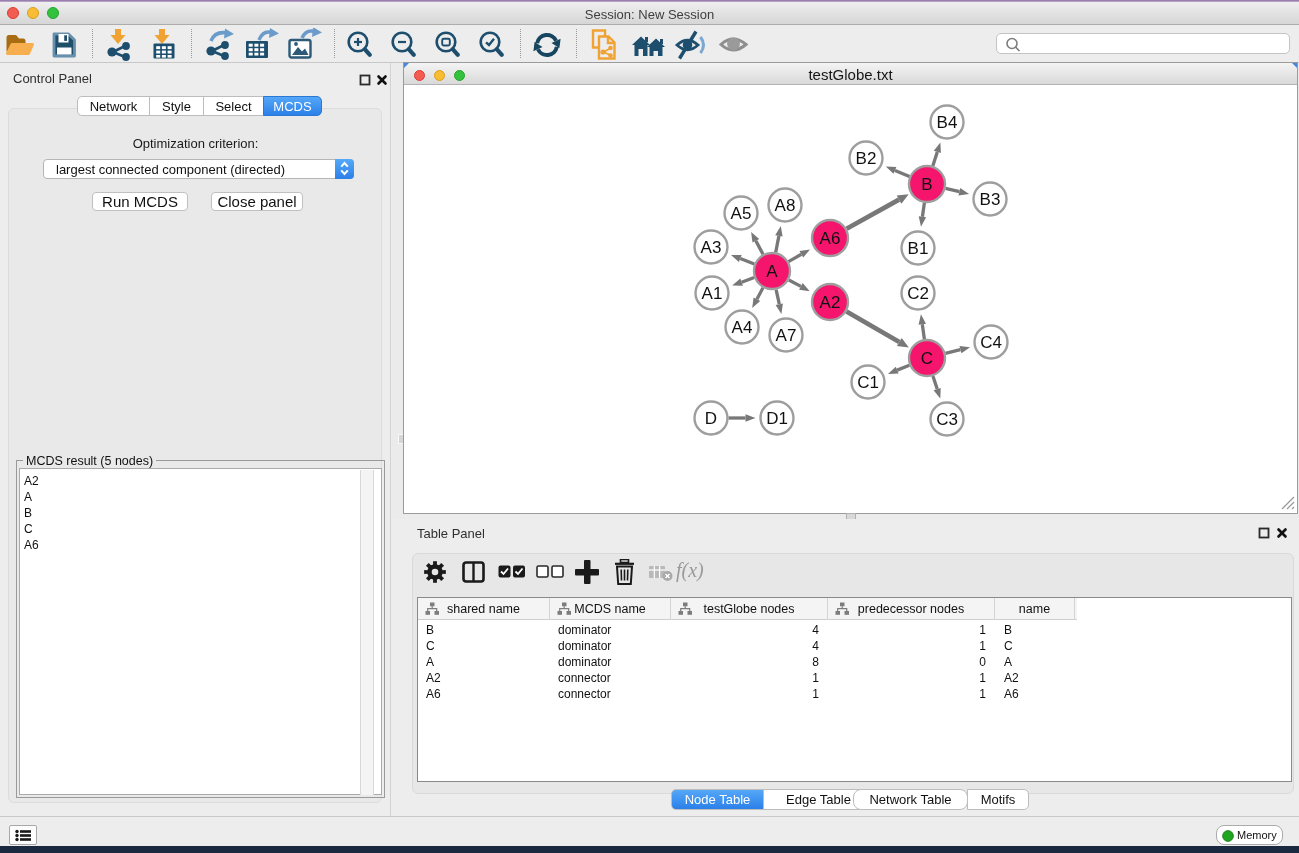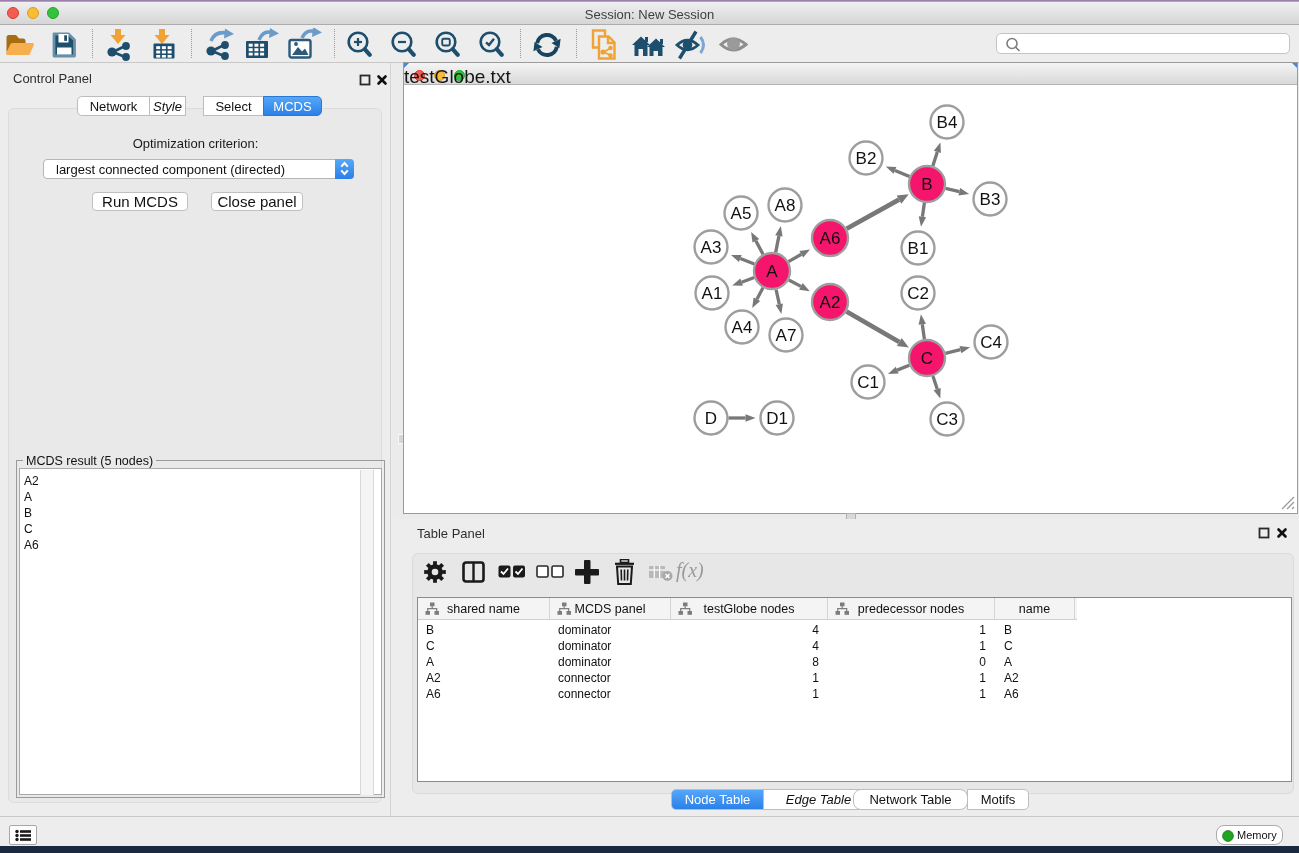--- a/index.html
+++ b/index.html
@@ -30,21 +30,21 @@
 .grplabel { left:6px; top:-7px; background:#e9e9e9; padding:0 3px; font-size:12.5px; color:#111; }
 .listbox { left:2px; top:7px; width:363px; height:327px; background:#fff; border:1px solid #aaa; font-size:12px; color:#111; }
 .listbox .item { padding-left:4px; height:16px; line-height:16px; }
 .listbox { padding-top:4px; }
 .sbtrack { right:7px; top:1px; width:14px; height:325px; background:#f4f4f4; border-left:1px solid #d8d8d8; border-right:1px solid #d8d8d8; }
 
 .desktop { left:392px; top:63px; width:907px; height:753px; background:#ebebeb; }
 .netframe { left:403px; top:62px; width:895px; height:452px; background:#fff; border:1px solid #9b9b9b; }
 .nettitle { left:0; top:0; width:893px; height:22px; background:linear-gradient(#f4f4f4,#d9d9d9); border-bottom:1px solid #b3b3b3; }
 .nettl { top:6.5px; width:11px; height:11px; border-radius:50%; }
-.netname { top:3px; width:893px; font-size:19px; color:#161616; }
+.netname { top:3px; width:893px; text-align:center; font-size:15px; color:#161616; }
 .netcanvas { left:0; top:23px; width:893px; height:427px; background:#fff; }
 
 .tablepanel { left:392px; top:519px; width:907px; height:297px; background:#EDEDED; }
 .tpinner { left:20px; top:34px; width:882px; height:241px; background:#e7e7e7; border:1px solid #dadada; border-radius:6px; }
 .tbl { left:25px; top:78px; width:875px; height:185px; background:#fff; border:1px solid #8a8a8a; }
 .thead { left:0; top:0; width:659px; height:22px; background:#f4f4f4; border-bottom:1px solid #cfcfcf; }
 .thcell { top:0; height:22px; border-right:1px solid #d4d4d4; font-size:12.5px; color:#111; text-align:center; line-height:22px; }
 .trow { height:16px; font-size:12px; color:#111; }
 .tabseg2 { top:270px; height:21px; background:#fff; border:1px solid #bdbdbd; font-size:13px; color:#111; text-align:center; line-height:20px; }
 .bluetab { background:linear-gradient(#55a7f8,#2b80e9) !important; color:#fff !important; }
@@ -211,21 +211,21 @@
       <rect x="1.5" y="1.5" width="9" height="9" fill="none" stroke="#2a2a2a" stroke-width="1.8"></rect>
     </svg>
   <svg class="abs" style="left:376px;top:11px" width="12" height="12">
       <g stroke="#111" stroke-width="2.6" stroke-linecap="round">
         <line x1="2.5" y1="2.5" x2="9.5" y2="9.5"></line>
         <line x1="9.5" y1="2.5" x2="2.5" y2="9.5"></line>
       </g>
     </svg>
   <div class="abs tabpane"></div>
   <div class="abs tabseg" style="left:77px;width:73px;border-radius:5px 0 0 5px;">Network</div>
-  <div class="abs tabseg" style="left:149px;width:37px;font-style:italic;">Style</div>
+  <div class="abs tabseg" style="left:149px;width:55px;">Style</div>
   <div class="abs tabseg" style="left:203px;width:61px;">Select</div>
   <div class="abs tabseg" style="left:263px;width:59px;border-radius:0 5px 5px 0;background:linear-gradient(#55a7f8,#2b80e9);border-color:#2b77d4;color:#fff;">MCDS</div>
   <div class="abs combo">
     <div class="abs combotext">largest connected component (directed)</div>
     <div class="abs combobtn">
       <svg class="abs" style="left:3px;top:2px" width="13" height="15">
         <path d="M3.2 5.6 L6.5 2 L9.8 5.6" stroke="#fff" stroke-width="2" fill="none"></path>
         <path d="M3.2 9.4 L6.5 13 L9.8 9.4" stroke="#fff" stroke-width="2" fill="none"></path>
       </svg>
     </div>
@@ -408,21 +408,21 @@
     <circle cx="19.5" cy="12" r="5" fill="#a9a9a9"></circle>
       <g stroke="#fff" stroke-width="1.5">
         <line x1="17.5" y1="10" x2="21.5" y2="14"></line>
         <line x1="21.5" y1="10" x2="17.5" y2="14"></line>
       </g>
   </svg>
   <div class="abs" style="left:284px;top:40px;font-family:'Liberation Serif',serif;font-style:italic;font-size:20px;color:#9a9a9a;">f(x)</div>
   <div class="abs tbl">
     <div class="abs thead">
       <div class="abs thcell" style="left:0;width:132px;">shared name</div>
-      <div class="abs thcell" style="left:132px;width:121px;">MCDS panel</div>
+      <div class="abs thcell" style="left:132px;width:121px;">MCDS name</div>
       <div class="abs thcell" style="left:253px;width:157px;">testGlobe nodes</div>
       <div class="abs thcell" style="left:410px;width:167px;">predecessor nodes</div>
       <div class="abs thcell" style="left:577px;width:80px;">name</div>
     </div>
     <svg class="abs" style="left:7px;top:4px" width="14" height="14">
         <g fill="#7d7d7d">
           <rect x="5" y="0.5" width="4.5" height="3.8"></rect>
           <rect x="0.5" y="9" width="4.5" height="3.8"></rect>
           <rect x="9.5" y="9" width="4.5" height="3.8"></rect>
         </g>
@@ -482,21 +482,21 @@
         <div class="trow abs" style="left:440px;top:50px;width:128px;text-align:right;">1</div>
         <div class="trow abs" style="left:586px;top:50px;">A2</div>
       <div class="trow abs" style="left:8px;top:66px;">A6</div>
         <div class="trow abs" style="left:140px;top:66px;">connector</div>
         <div class="trow abs" style="left:278px;top:66px;width:123px;text-align:right;">1</div>
         <div class="trow abs" style="left:440px;top:66px;width:128px;text-align:right;">1</div>
         <div class="trow abs" style="left:586px;top:66px;">A6</div>
     </div>
   </div>
   <div class="abs tabseg2 bluetab" style="left:279px;width:93px;border-radius:5px 0 0 5px;">Node Table</div>
-  <div class="abs tabseg2" style="left:371px;width:111px;font-style:italic;">Edge Table</div>
+  <div class="abs tabseg2" style="left:371px;width:111px;">Edge Table</div>
   <div class="abs tabseg2" style="left:461px;width:115px;border-radius:8px;">Network Table</div>
   <div class="abs tabseg2" style="left:575px;width:62px;border-radius:0 5px 5px 0;">Motifs</div>
 </div>
 <div class="abs statusbar">
   <div class="abs listbtn">
     <svg class="abs" style="left:5px;top:3px" width="17" height="13">
       <g fill="#1a1a1a">
           <circle cx="2" cy="2.5" r="1.7"></circle>
           <circle cx="2" cy="6.5" r="1.7"></circle>
           <circle cx="2" cy="10.5" r="1.7"></circle>

